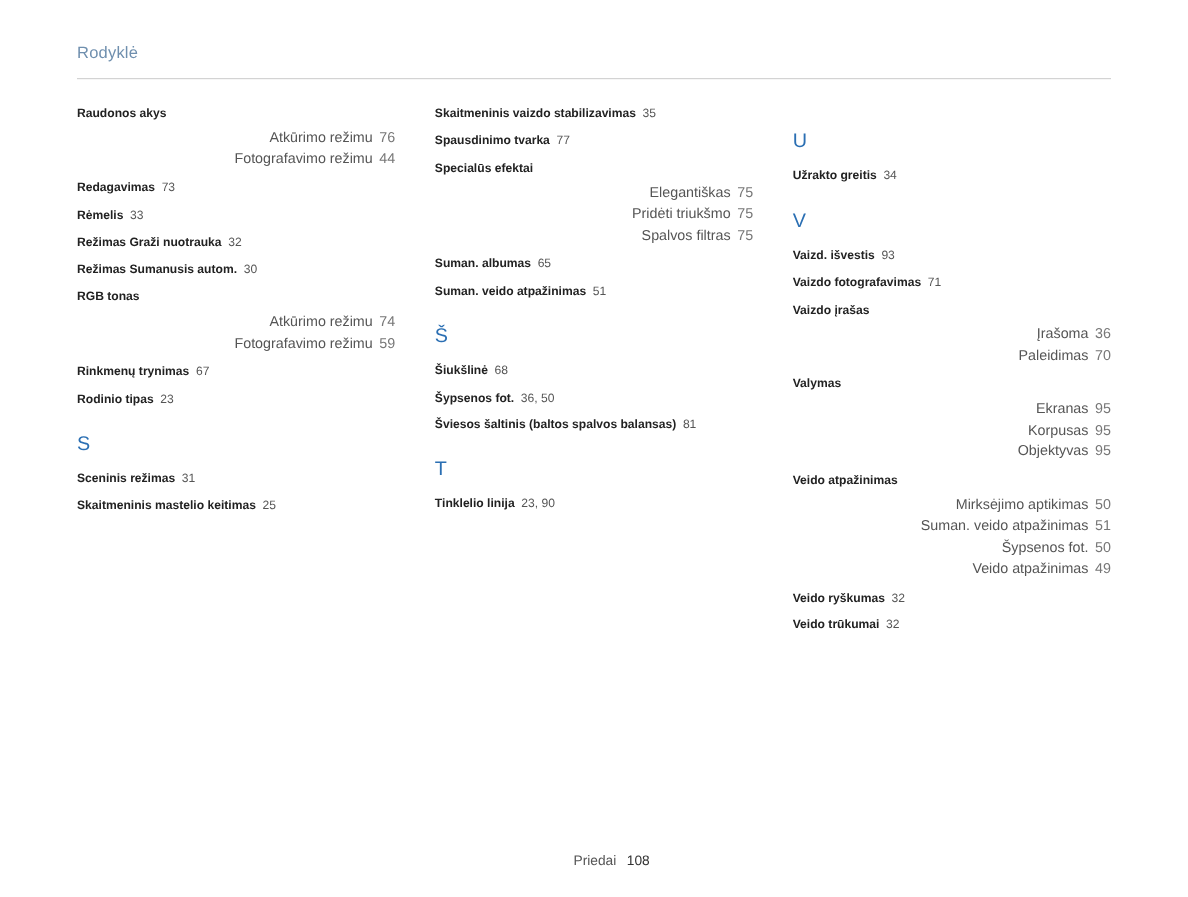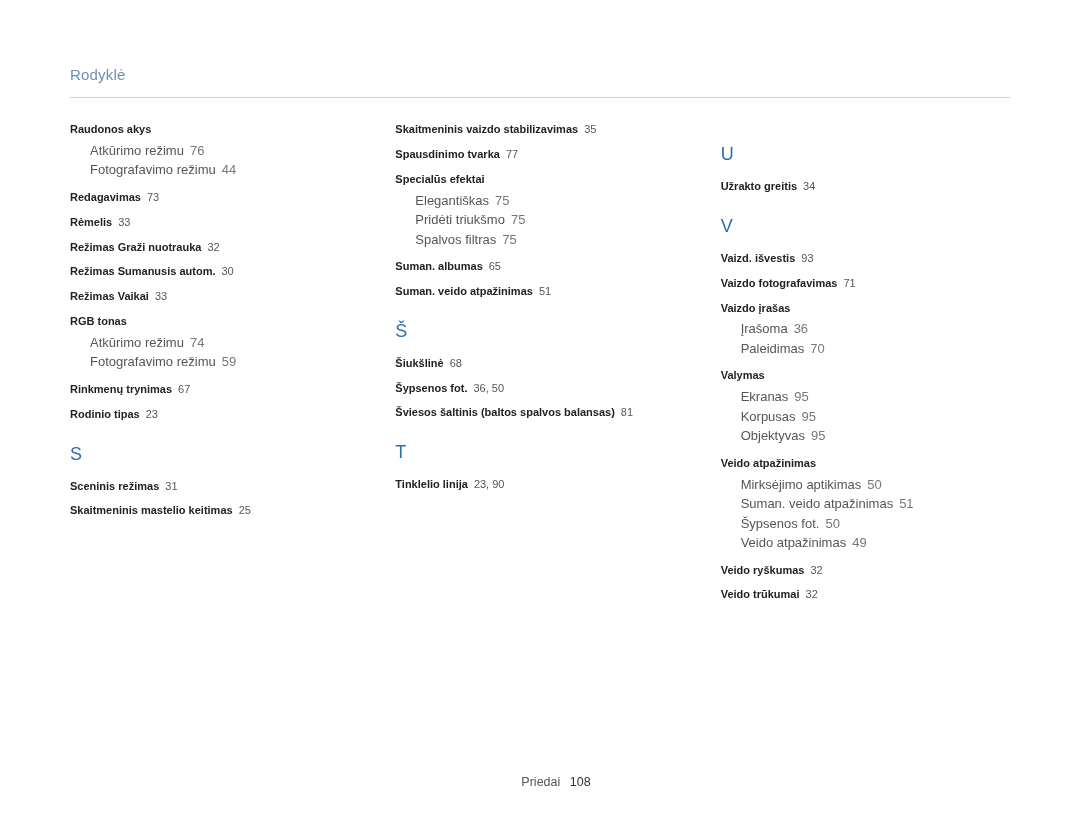--- a/index.html
+++ b/index.html
@@ -9,21 +9,21 @@
     height: 815px;
     background: #ffffff;
     font-family: Arial, Helvetica, sans-serif;
     color: #333;
   }
   .page {
     position: relative;
     width: 1080px;
     height: 815px;
     box-sizing: border-box;
-    padding: 66px 70px 0 70px;
+    padding: 40px 70px 0 70px;
   }
   .header {
     color: #6f8fae;
     font-size: 15px;
     letter-spacing: .2px;
     padding: 0 0 14px 0;
     border-bottom: 1px solid #cfcfcf;
     margin-bottom: 24px;
   }
   .columns {
@@ -50,20 +50,21 @@
     line-height: 1.35;
   }
   .entry-main .pg {
     font-weight: 400;
     color: #555;
     margin-left: 6px;
   }
   .sublist {
     margin-top: 4px;
     margin-left: 20px;
+    text-align: right;
   }
   .sub {
     font-weight: 400;
     font-size: 13px;
     color: #555;
     line-height: 1.5;
   }
   .sub .pg {
     color: #777;
     margin-left: 6px;
@@ -105,23 +106,20 @@
         <div class="entry">
           <div class="entry-main"><span>Rėmelis</span><span class="pg">33</span></div>
         </div>
         <div class="entry">
           <div class="entry-main"><span>Režimas Graži nuotrauka</span><span class="pg">32</span></div>
         </div>
         <div class="entry">
           <div class="entry-main"><span>Režimas Sumanusis autom.</span><span class="pg">30</span></div>
         </div>
         <div class="entry">
-          <div class="entry-main"><span>Režimas Vaikai</span><span class="pg">33</span></div>
-        </div>
-        <div class="entry">
           <div class="entry-main"><span>RGB tonas</span></div>
           <div class="sublist">
             <div class="sub"><span>Atkūrimo režimu</span><span class="pg">74</span></div>
             <div class="sub"><span>Fotografavimo režimu</span><span class="pg">59</span></div>
           </div>
         </div>
         <div class="entry">
           <div class="entry-main"><span>Rinkmenų trynimas</span><span class="pg">67</span></div>
         </div>
         <div class="entry">

